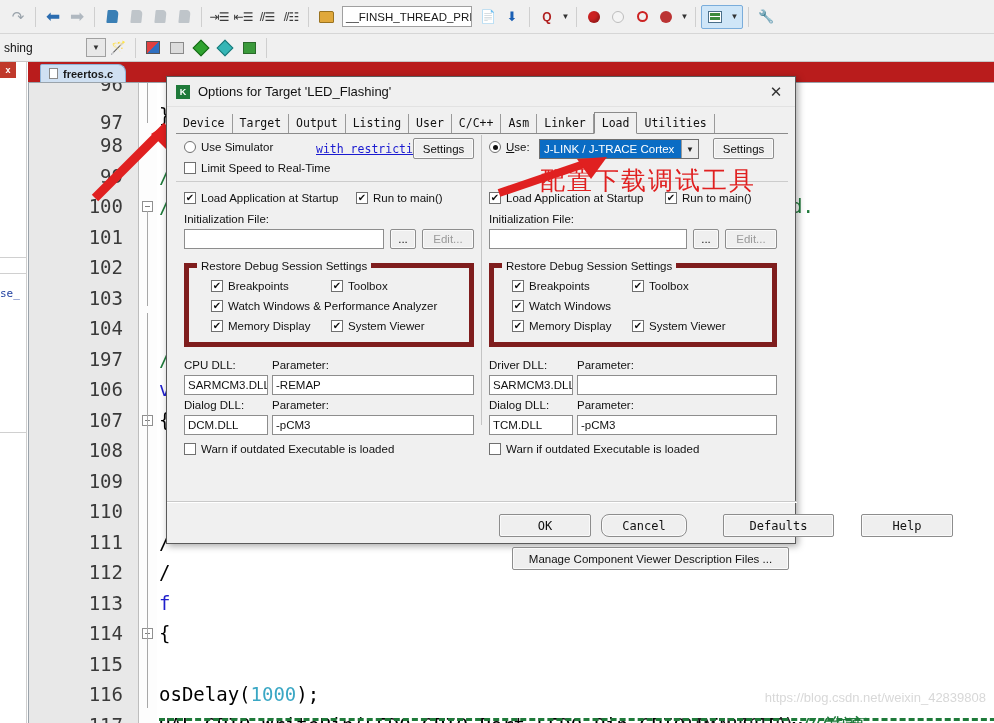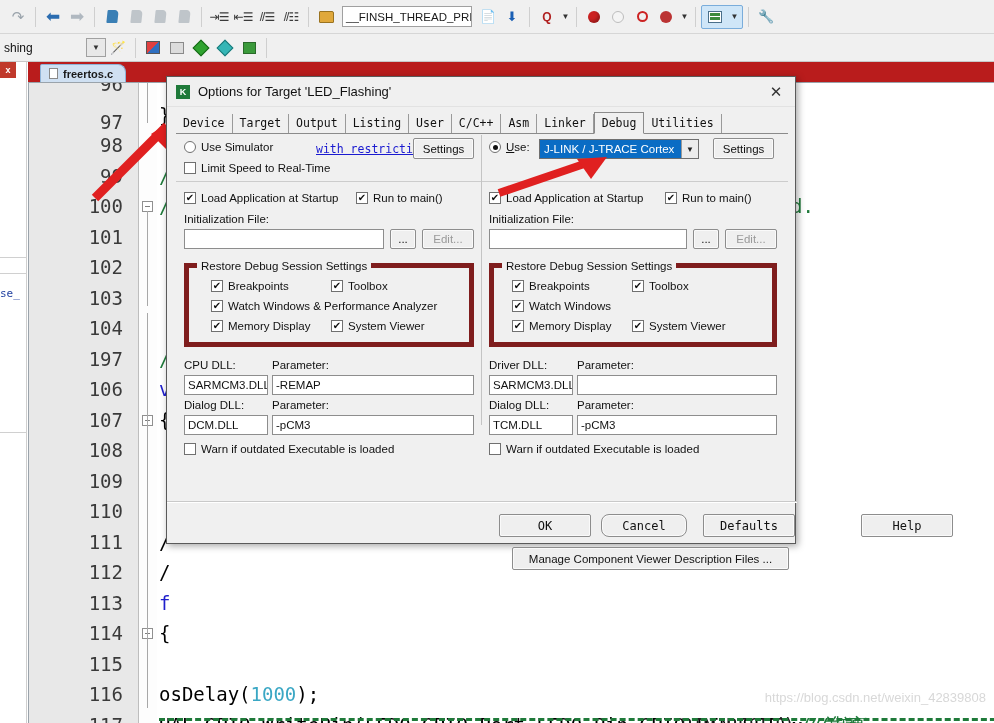--- a/index.html
+++ b/index.html
@@ -449,21 +449,21 @@
 
     <div id="tabrow">
         <div class="opt-tab">Device</div>
         <div class="opt-tab">Target</div>
         <div class="opt-tab">Output</div>
         <div class="opt-tab">Listing</div>
         <div class="opt-tab">User</div>
         <div class="opt-tab">C/C++</div>
         <div class="opt-tab">Asm</div>
         <div class="opt-tab">Linker</div>
-        <div class="opt-tab active">Debug</div>
+        <div class="opt-tab active">Load</div>
         <div class="opt-tab">Utilities</div>
       </div>
 
     <div id="dlg-body">
       <div id="hline-top"></div>
       <div id="col-divider"></div>
 
       <div class="col" id="col-left">
 
         <div class="row" style="left:8px; top:6px;">
@@ -601,22 +601,23 @@
       </div>
     </div>
 
     <div class="btn" style="position:absolute; left:345px; top:470px; width:277px; height:23px;">Manage Component Viewer Description Files ...</div>
 
     <div id="dlg-footsep"></div>
     <div id="dlg-footsep2"></div>
 
     <div class="btn mono" style="position:absolute; left:332px; top:437px; width:92px; height:23px;">OK</div>
     <div class="btn mono" style="position:absolute; left:434px; top:437px; width:86px; height:23px;border-radius:8px;">Cancel</div>
-    <div class="btn mono" style="position:absolute; left:536px; top:437px; width:92px; height:23px;">Defaults</div>
+    <div class="btn mono" style="position:absolute; left:556px; top:437px; width:111px; height:23px;">Defaults</div>
     <div class="btn mono" style="position:absolute; left:694px; top:437px; width:92px; height:23px;">Help</div>
   </div>
 
   <svg id="red-arrow-dlg" viewBox="0 0 115 42">
     <path d="M4 38 L92 8" stroke="#e02020" stroke-width="8" fill="none"></path>
     <path d="M112 2 L82 4 L96 24 Z" fill="#e02020"></path>
   </svg>
+  <div id="cn-note">配置下载调试工具</div>
 
 </div>
 
 </body></html>

